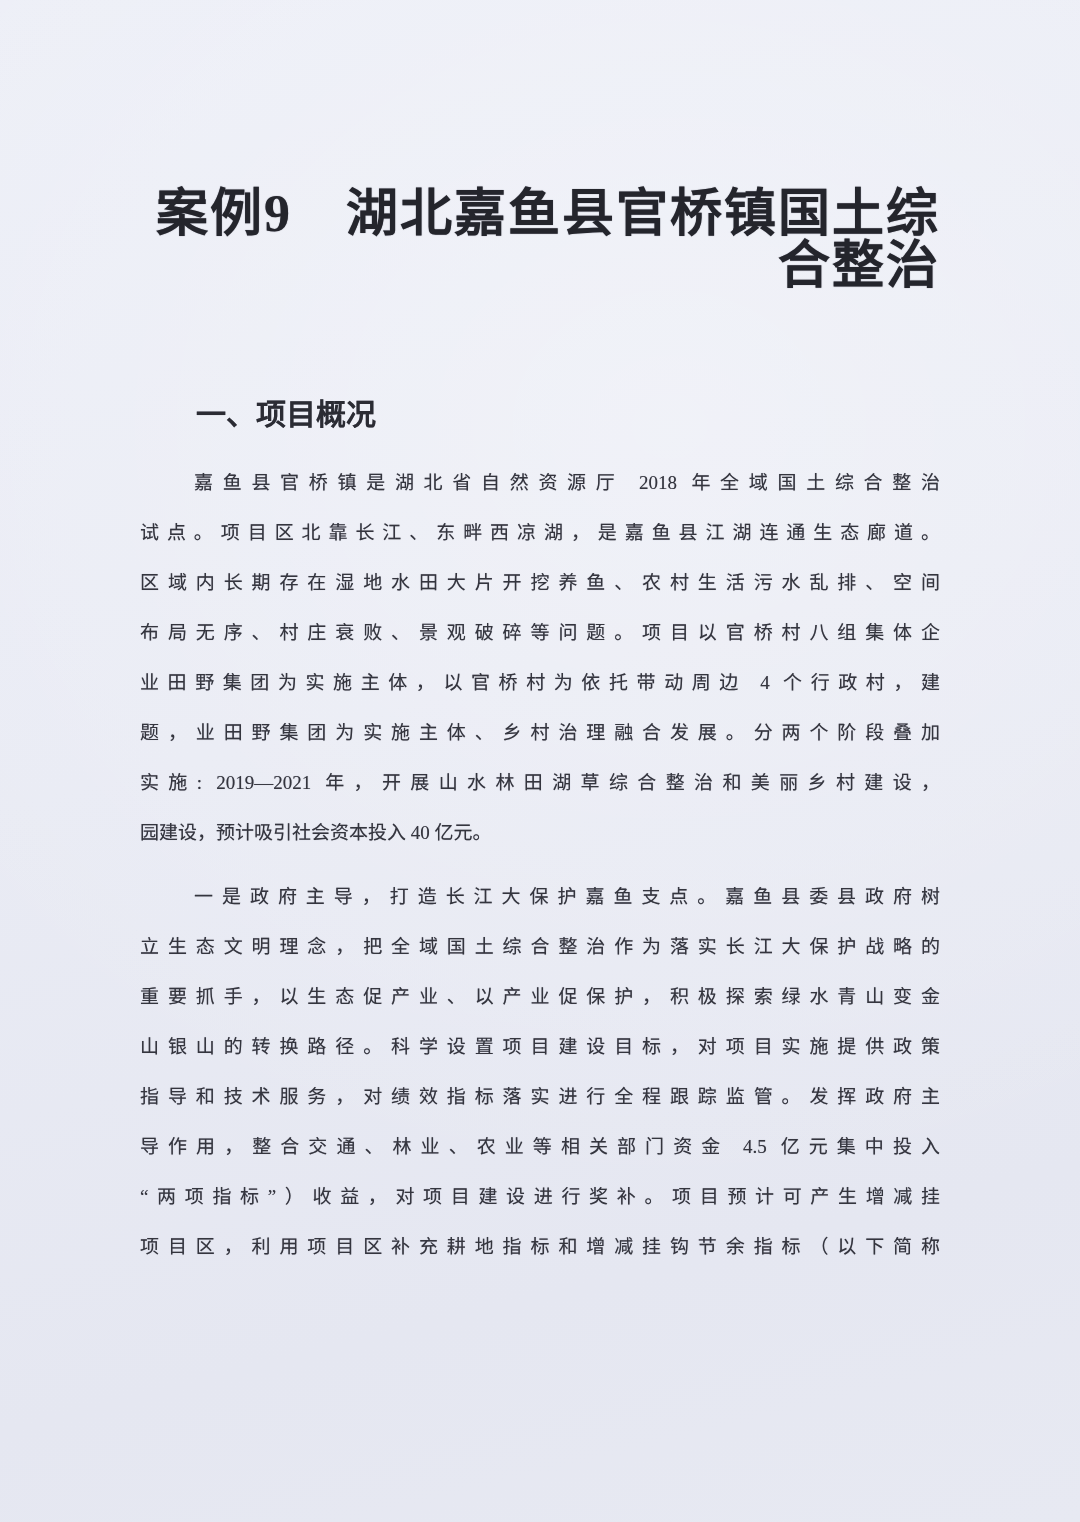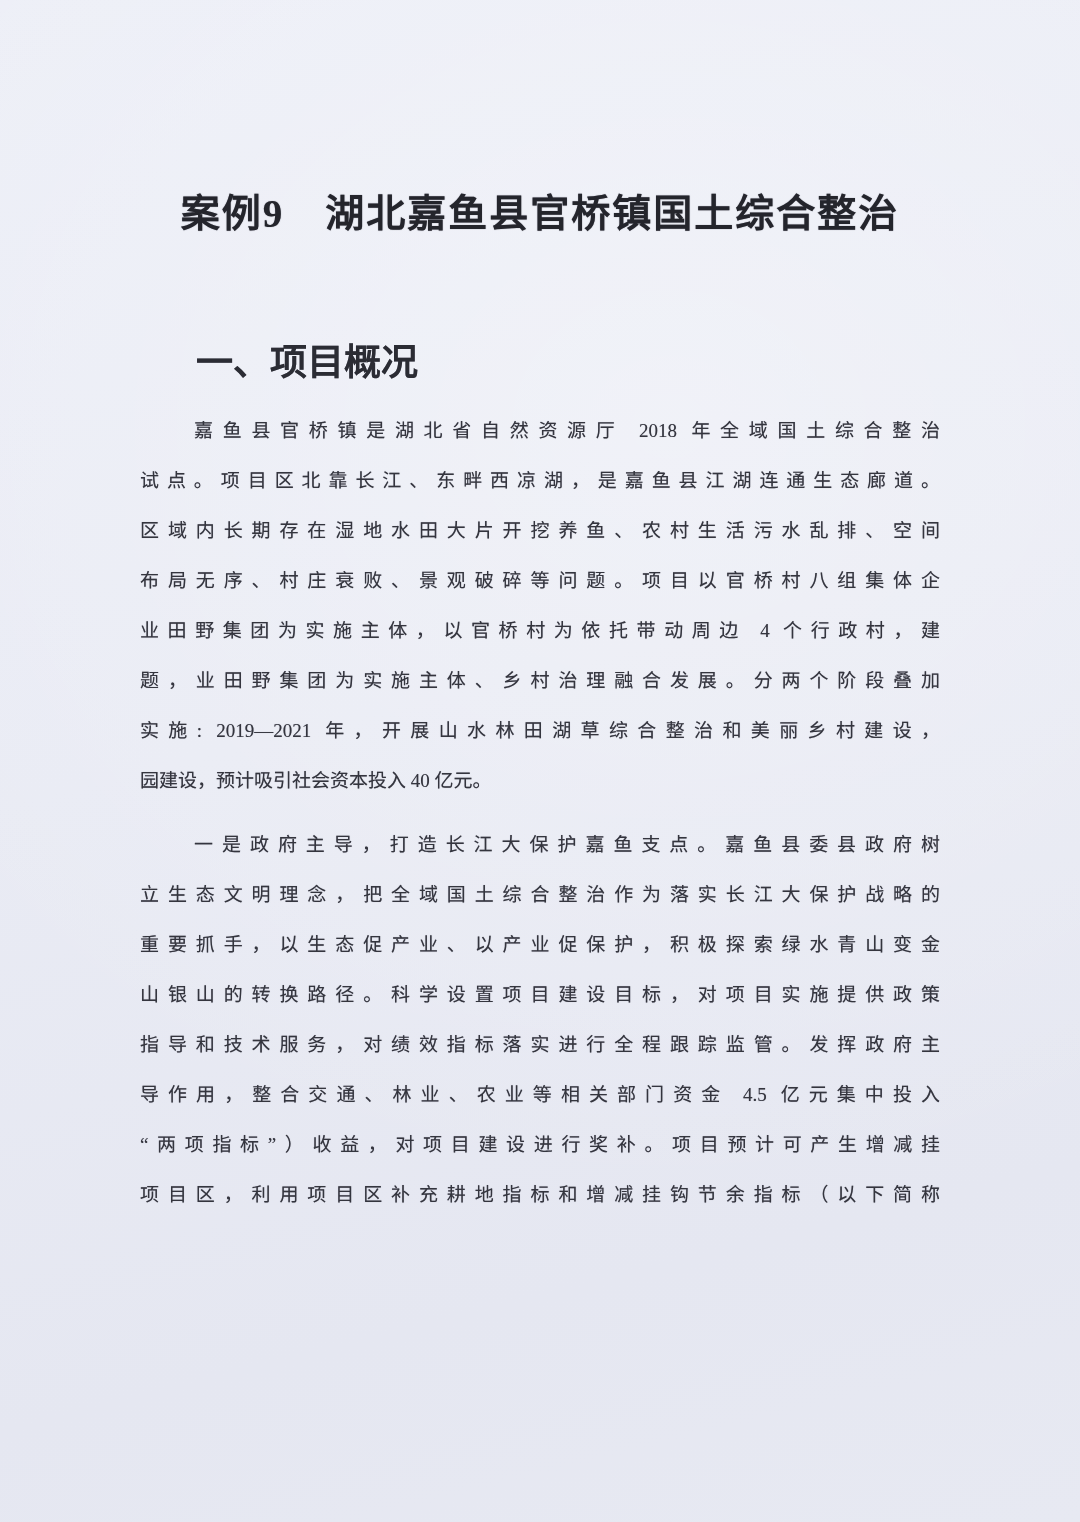--- a/index.html
+++ b/index.html
@@ -16,32 +16,32 @@
       linear-gradient(166deg, #edeff7 0%, #e9ebf4 45%, #e5e7f1 80%, #e7e9f2 100%);
     font-family: "Liberation Serif", "DejaVu Serif", serif;
     color: #34353e;
   }
   .content {
     width: 800px;
     margin: 0 auto;
     padding-top: 188px;
   }
   .doc-title {
-    text-align: center;
-    font-size: 39px;
+    text-align: right;
+    font-size: 52px;
     line-height: 52px;
     font-weight: bold;
     letter-spacing: 2px;
     color: #24252c;
     text-shadow: 0 0 1px rgba(30,30,45,0.55);
   }
   .section-heading {
     font-family: "Liberation Sans", "DejaVu Sans", sans-serif;
     font-weight: bold;
-    font-size: 37px;
+    font-size: 30px;
     height: 50px;
     line-height: 50px;
     text-indent: 56px;
     color: #2b2c34;
     text-shadow: 0 0 0.5px rgba(30,30,50,0.5);
   }
   .heading-1 { margin-top: 98px; }
   .heading-2 { margin-top: 14px; }
   .para { font-size: 19px; }
   .para-1 { margin-top: 18px; }

